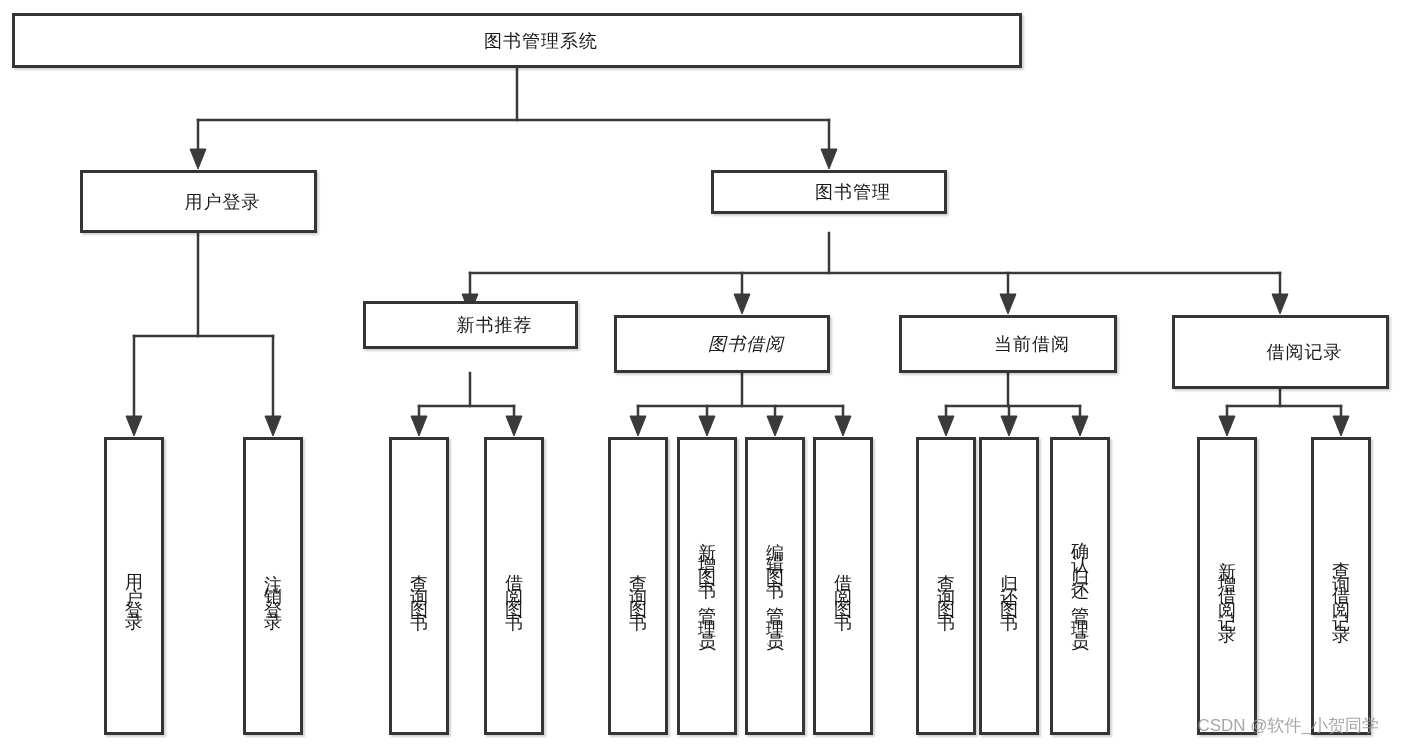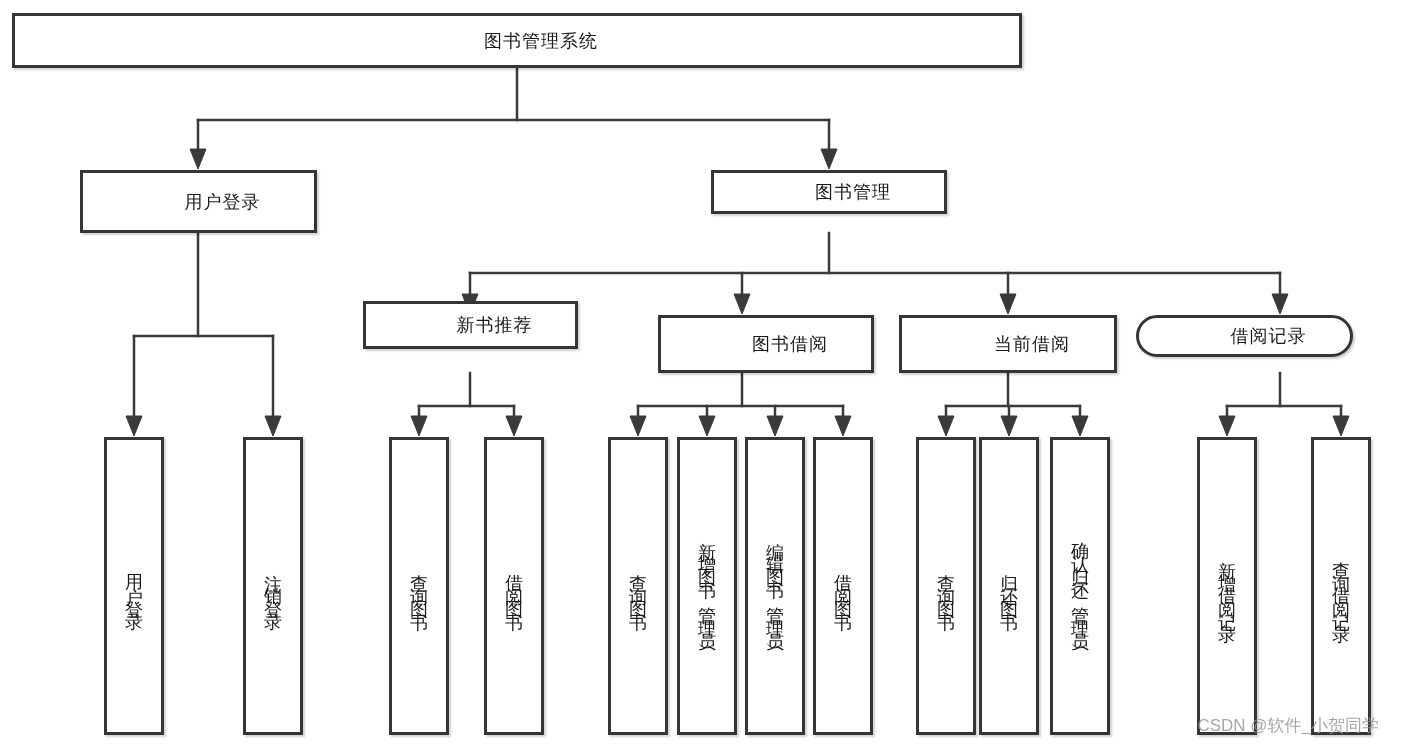--- a/index.html
+++ b/index.html
@@ -131,23 +131,23 @@
     <line x1="1341" y1="406" x2="1341" y2="421"></line>
       <polygon points="1341,436 1333,416 1349,416"></polygon>
   </svg>
 
   <div class="node h" style="left:12px; top:13px; width:1010px; height:55px;">图书管理系统</div>
 
   <div class="node h" style="left:80px; top:170px; width:237px; height:63px;">用户登录</div>
   <div class="node h" style="left:711px; top:170px; width:236px; height:44px;">图书管理</div>
 
   <div class="node h" style="left:363px; top:301px; width:215px; height:48px;">新书推荐</div>
-  <div class="node h" style="left:658px; top:315px; width:216px; height:58px;">图书借阅</div>
+  <div class="node h" style="left:614px; top:315px; width:216px; height:58px;font-style:italic;">图书借阅</div>
   <div class="node h" style="left:899px; top:315px; width:218px; height:58px;text-align:center;">当前借阅</div>
-  <div class="node h" style="left:1136px; top:315px; width:217px; height:42px;border-radius:24px;">借阅记录</div>
+  <div class="node h" style="left:1172px; top:315px; width:217px; height:74px;">借阅记录</div>
 
   <div class="node v" style="left:104px; top:437px; width:60px; height:298px;">用户登录</div>
   <div class="node v" style="left:243px; top:437px; width:60px; height:298px;">注销登录</div>
 
   <div class="node v" style="left:389px; top:437px; width:60px; height:298px;">查询图书</div>
   <div class="node v" style="left:484px; top:437px; width:60px; height:298px;">借阅图书</div>
 
   <div class="node v" style="left:608px; top:437px; width:60px; height:298px;">查询图书</div>
   <div class="node v" style="left:677px; top:437px; width:60px; height:298px;">新增图书（管理员）</div>
   <div class="node v" style="left:745px; top:437px; width:60px; height:298px;">编辑图书（管理员）</div>

